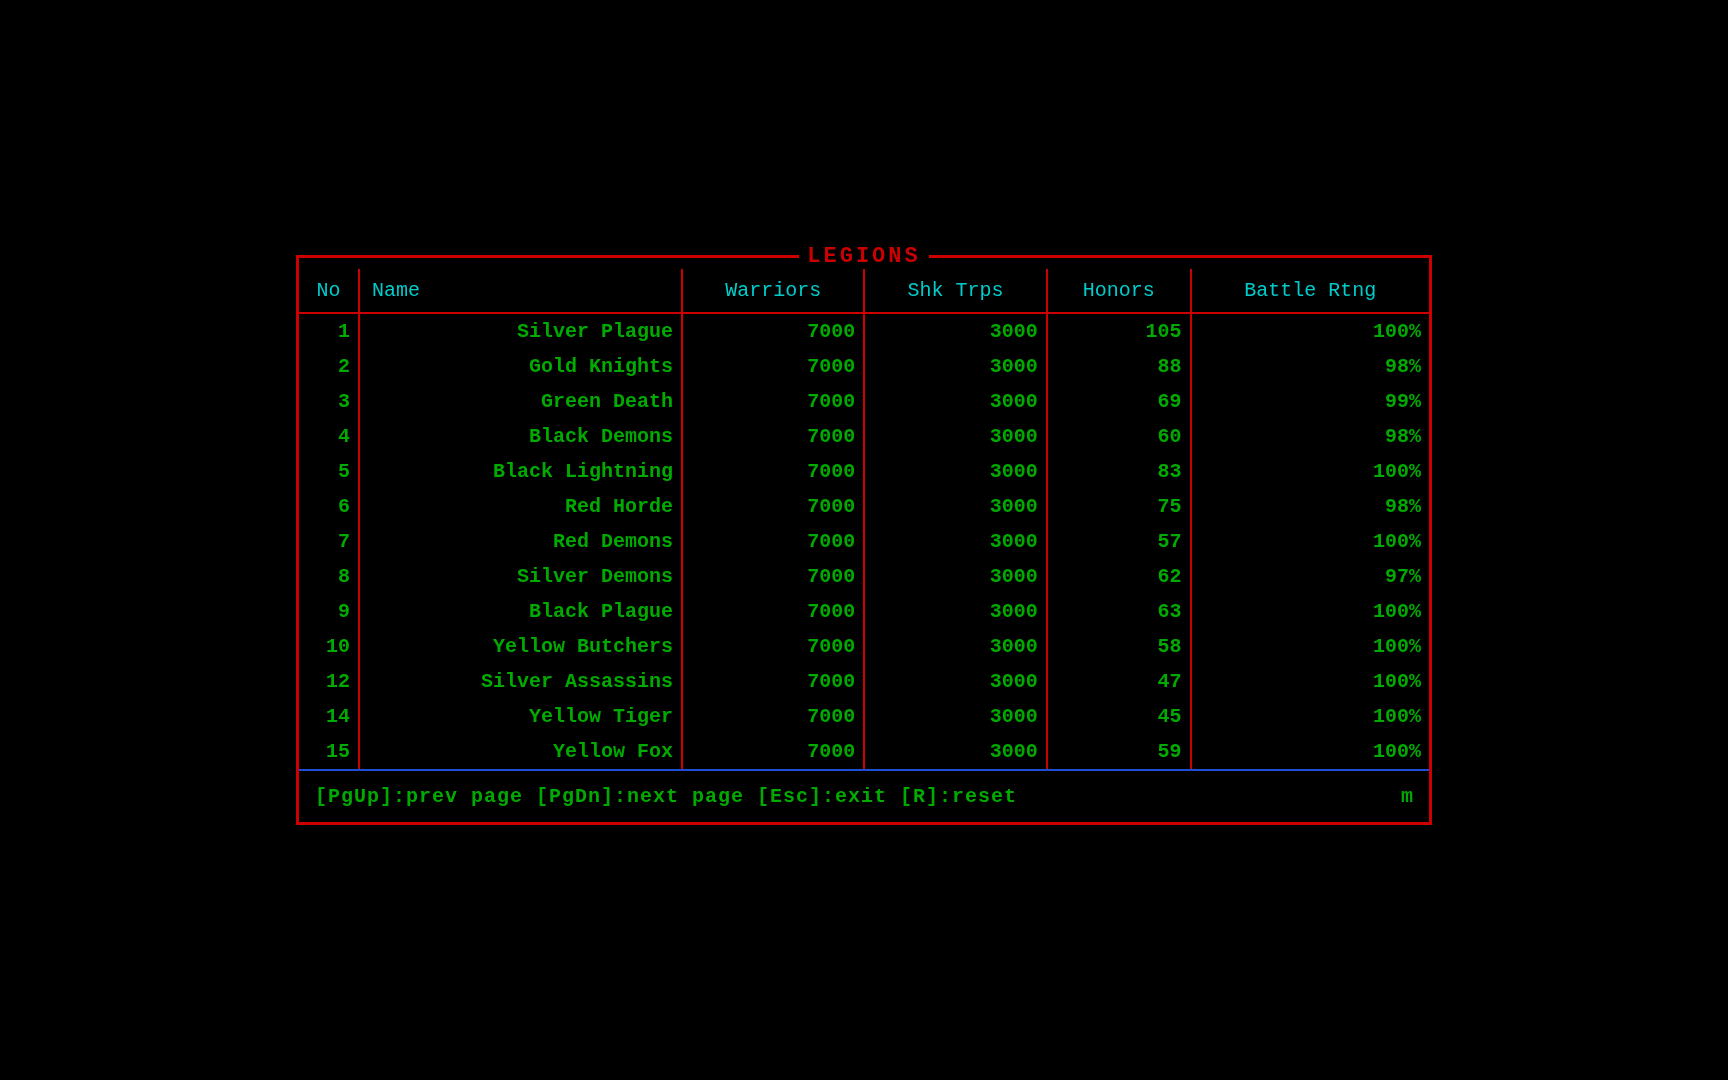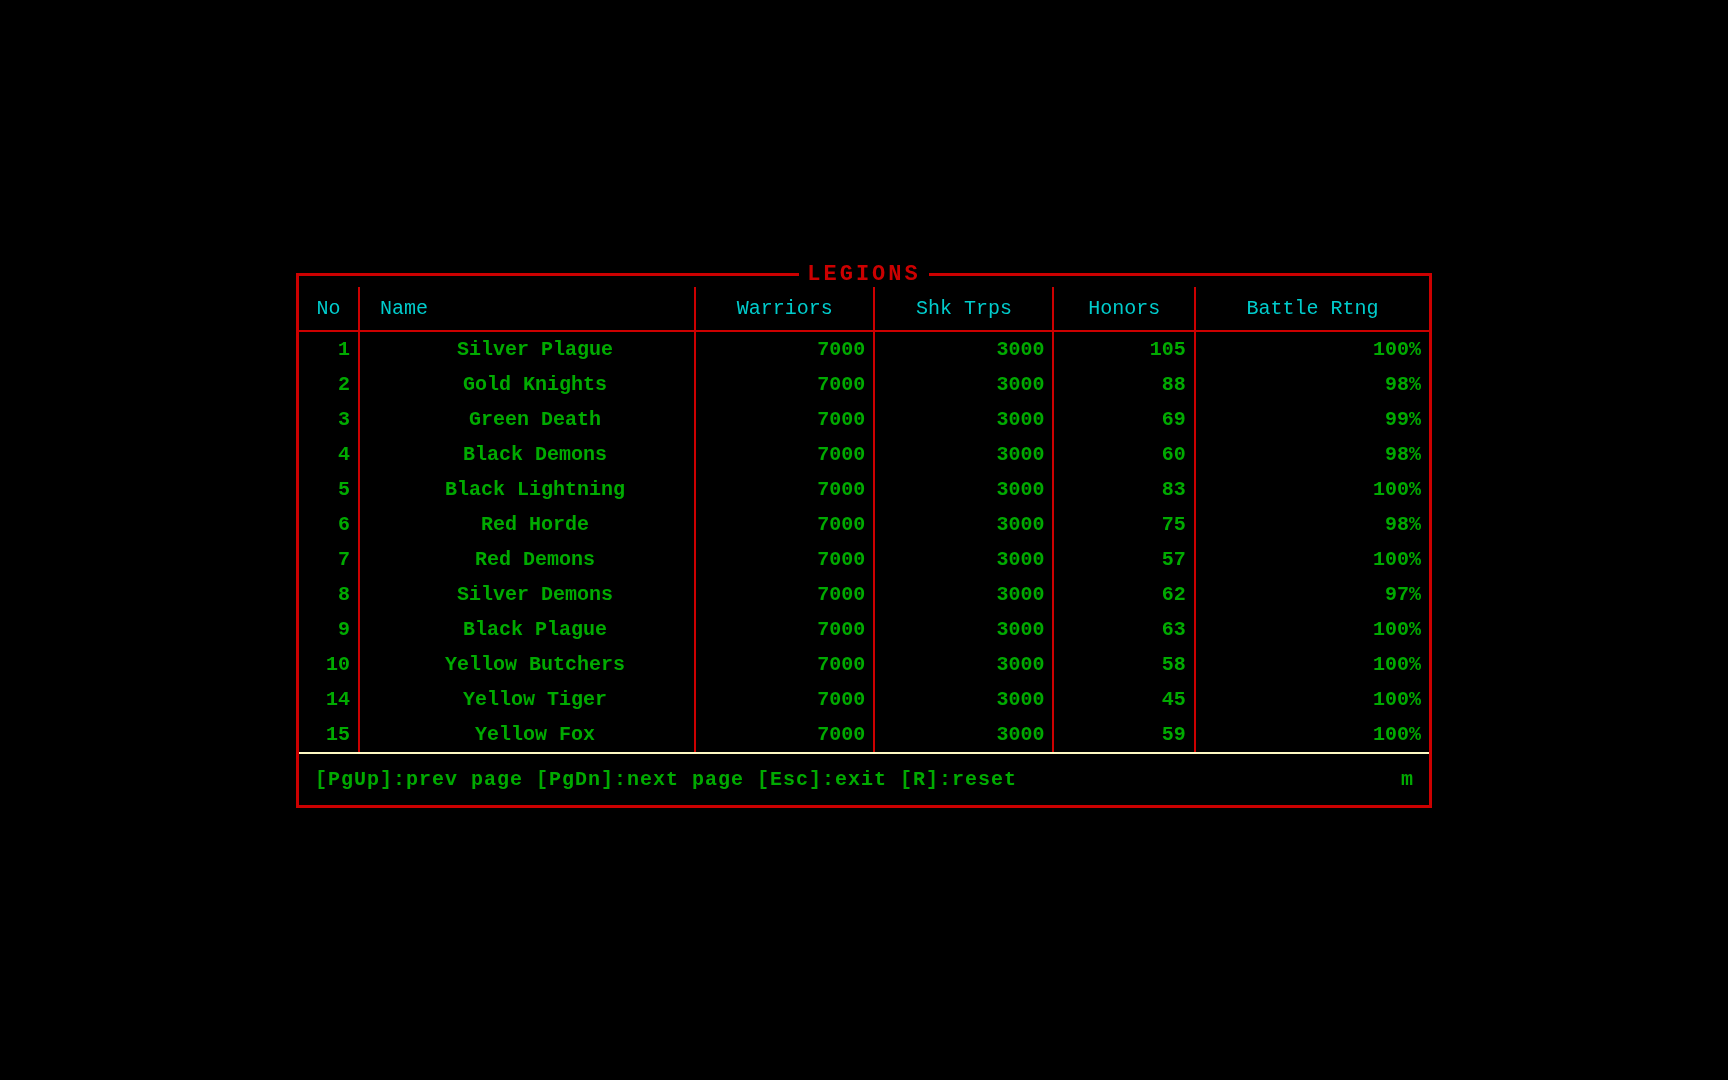--- a/index.html
+++ b/index.html
@@ -63,21 +63,21 @@
       border-left: none;
       width: 60px;
     }
 
     thead th:last-child {
       border-right: none;
     }
 
     thead th.name-col {
       text-align: left;
-      padding-left: 20px;
+      padding-left: 12px;
     }
 
     tbody tr {
       border-bottom: none;
     }
 
     tbody td {
       color: #00aa00;
       font-size: 20px;
       font-weight: bold;
@@ -87,31 +87,31 @@
     }
 
     tbody td:first-child {
       text-align: right;
       border-right: 2px solid #cc0000;
       width: 60px;
       color: #00aa00;
     }
 
     tbody td.name-col {
-      text-align: center;
-      padding-left: 24px;
+      text-align: right;
+      padding-left: 0;
     }
 
     tbody td:last-child {
       border-right: none;
       padding-left: 16px;
     }
 
     .footer-area {
-      border-top: 2px solid #fef9c3;
+      border-top: 2px solid #1d4ed8;
       padding: 14px 16px;
       display: flex;
       align-items: center;
       justify-content: space-between;
     }
 
     .footer-text {
       color: #00aa00;
       font-size: 20px;
       font-weight: bold;
@@ -218,20 +218,28 @@
           </tr>
           <tr>
             <td>10</td>
             <td class="name-col">Yellow Butchers</td>
             <td>7000</td>
             <td>3000</td>
             <td>58</td>
             <td>100%</td>
           </tr>
           <tr>
+            <td>12</td>
+            <td class="name-col">Silver Assassins</td>
+            <td>7000</td>
+            <td>3000</td>
+            <td>47</td>
+            <td>100%</td>
+          </tr>
+          <tr>
             <td>14</td>
             <td class="name-col">Yellow Tiger</td>
             <td>7000</td>
             <td>3000</td>
             <td>45</td>
             <td>100%</td>
           </tr>
           <tr>
             <td>15</td>
             <td class="name-col">Yellow Fox</td>

